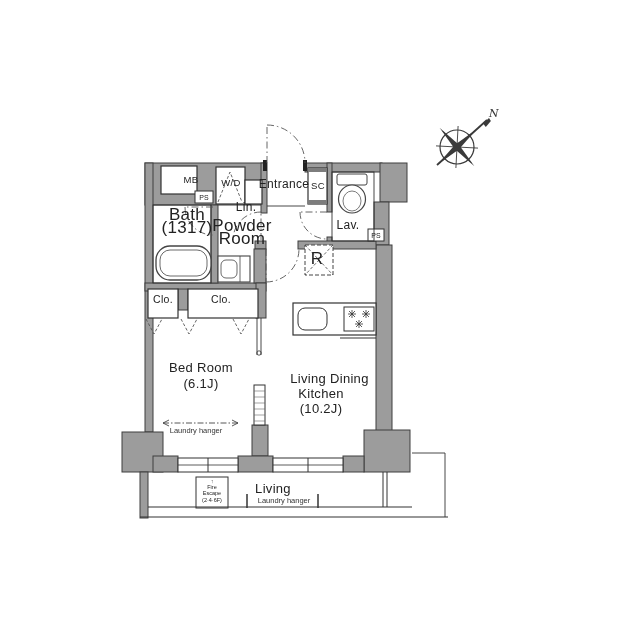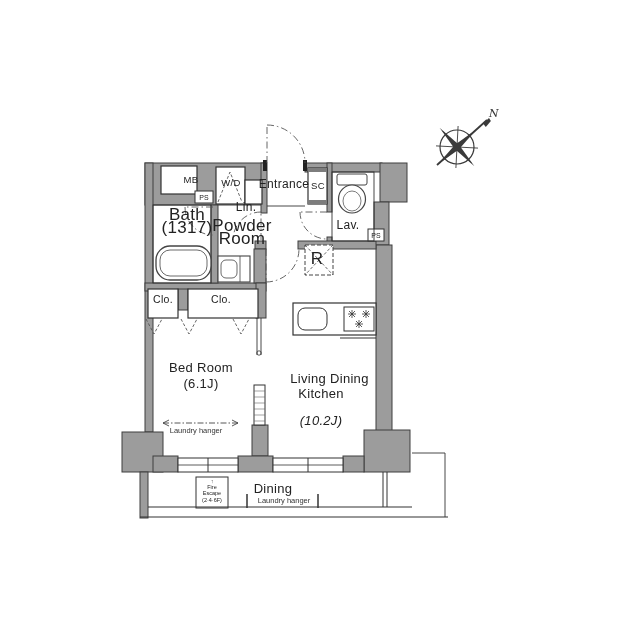--- a/index.html
+++ b/index.html
@@ -231,22 +231,22 @@
   <span class="lbl f9" style="left:178px;top:180px;margin-left:13px;">MB</span>
   <span class="lbl f7" style="left:204px;top:197px;">PS</span>
   <span class="lbl f7" style="left:376px;top:235px;">PS</span>
   <span class="lbl f11" style="left:317px;top:258px;">R</span>
   <span class="lbl f10" style="left:163px;top:299px;">Clo.</span>
   <span class="lbl f10" style="left:221px;top:299px;">Clo.</span>
   <span class="lbl f13" style="left:201px;top:367px;">Bed Room</span>
   <span class="lbl f13" style="left:201px;top:383px;">(6.1J)</span>
   <span class="lbl f13" style="left:312px;top:378px;padding-left:35px;">Living Dining</span>
   <span class="lbl f13" style="left:321px;top:393px;">Kitchen</span>
-  <span class="lbl f13" style="left:321px;top:420px;font-style:italic;">(10.2J)</span>
-  <span class="lbl f13" style="left:273px;top:488px;">Dining</span>
+  <span class="lbl f13" style="left:321px;top:408px;">(10.2J)</span>
+  <span class="lbl f13" style="left:273px;top:488px;">Living</span>
   <span class="lbl f6" style="left:196px;top:431px;">Laundry hanger</span>
   <span class="lbl f6" style="left:284px;top:501px;">Laundry hanger</span>
   <span class="lbl f5" style="left:212px;top:482px;">↑</span>
   <span class="lbl f5" style="left:212px;top:488px;">Fire</span>
   <span class="lbl f5" style="left:212px;top:494px;">Escape</span>
   <span class="lbl f5" style="left:212px;top:501px;">(2·4·6F)</span>
   <span class="lbl north" style="left:494px;top:113px;">N</span>
 </div>
 
 </body></html>

